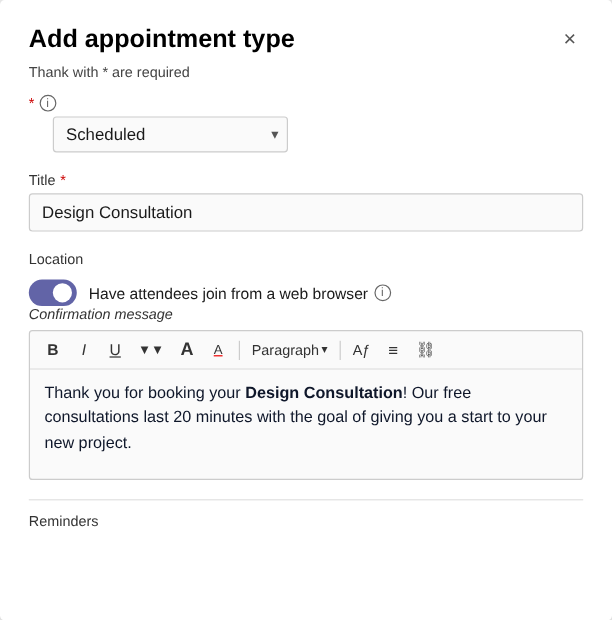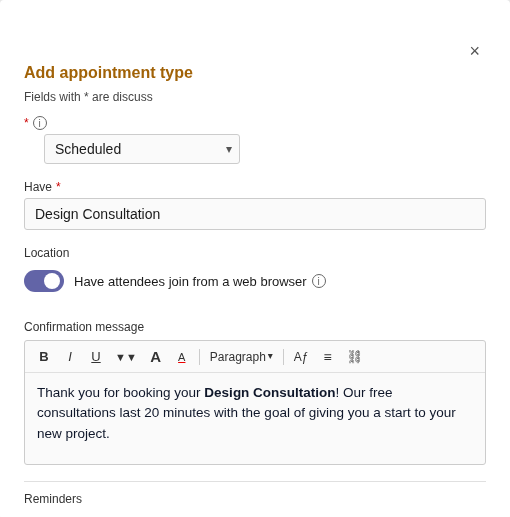--- a/index.html
+++ b/index.html
@@ -22,24 +22,23 @@
       position: relative;
       padding: 20px 24px 0 24px;
     }
     .dialog-header {
       display: flex;
       justify-content: space-between;
       align-items: center;
       margin-bottom: 8px;
     }
     .dialog-title {
-      font-size: 16px;
+      font-size: 21px;
       font-weight: 600;
-      color: #a16207;
-      margin-top: 44px;
+      color: #000000;
     }
     .close-btn {
       background: none;
       border: none;
       cursor: pointer;
       font-size: 18px;
       color: #555;
       padding: 2px 6px;
       border-radius: 3px;
     }
@@ -106,21 +105,21 @@
       color: #1a1a1a;
       background: #fafafa;
       margin-bottom: 12px;
       outline: none;
     }
     .field-section { margin-bottom: 4px; }
     .toggle-row {
       display: flex;
       align-items: center;
       gap: 10px;
-      margin-bottom: 28px;
+      margin-bottom: 0;
       margin-top: 2px;
     }
     .toggle {
       position: relative;
       width: 40px;
       height: 22px;
       cursor: pointer;
     }
     .toggle-track {
       width: 40px;
@@ -143,20 +142,21 @@
       font-size: 13px;
       color: #1a1a1a;
       display: flex;
       align-items: center;
       gap: 5px;
     }
     .confirmation-label {
       font-size: 12px;
       color: #333;
       margin-bottom: 6px;
+      font-style: italic;
     }
     .editor-box {
       border: 1px solid #ccc;
       border-radius: 3px;
       background: #fafafa;
       margin-bottom: 12px;
     }
     .editor-toolbar {
       display: flex;
       align-items: center;
@@ -216,39 +216,39 @@
 </head>
 <body>
 
 <div class="dialog">
 
   <div class="dialog-header">
     <span class="dialog-title">Add appointment type</span>
     <button class="close-btn">×</button>
   </div>
 
-  <div class="required-note">Fields with * are discuss</div>
+  <div class="required-note">Thank with * are required</div>
 
   <div class="field-section">
     <div class="field-label">
       <span class="required">*</span>
       <span class="info-icon">i</span>
     </div>
     <div class="select-wrapper">
       <select class="select-field">
         <option>Scheduled</option>
         <option>On-demand</option>
       </select>
       <span class="select-arrow">▾</span>
     </div>
   </div>
 
   <div class="field-section">
     <div class="field-label">
-      <span>Have</span>
+      <span>Title</span>
       <span class="required">*</span>
     </div>
     <input class="text-input" type="text" value="Design Consultation" style="">
   </div>
 
   <div class="field-section">
     <div class="field-label">
       <span>Location</span>
     </div>
   </div>

